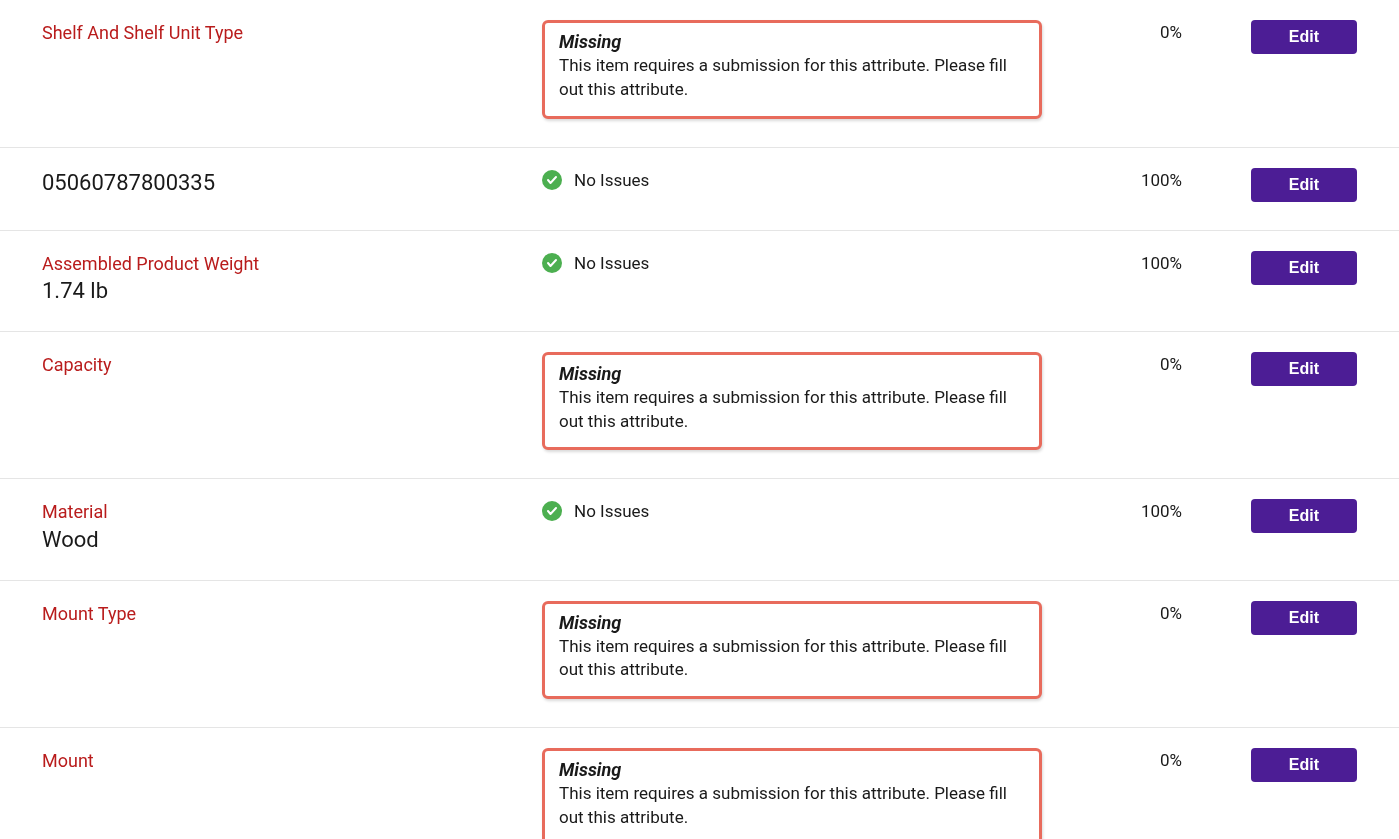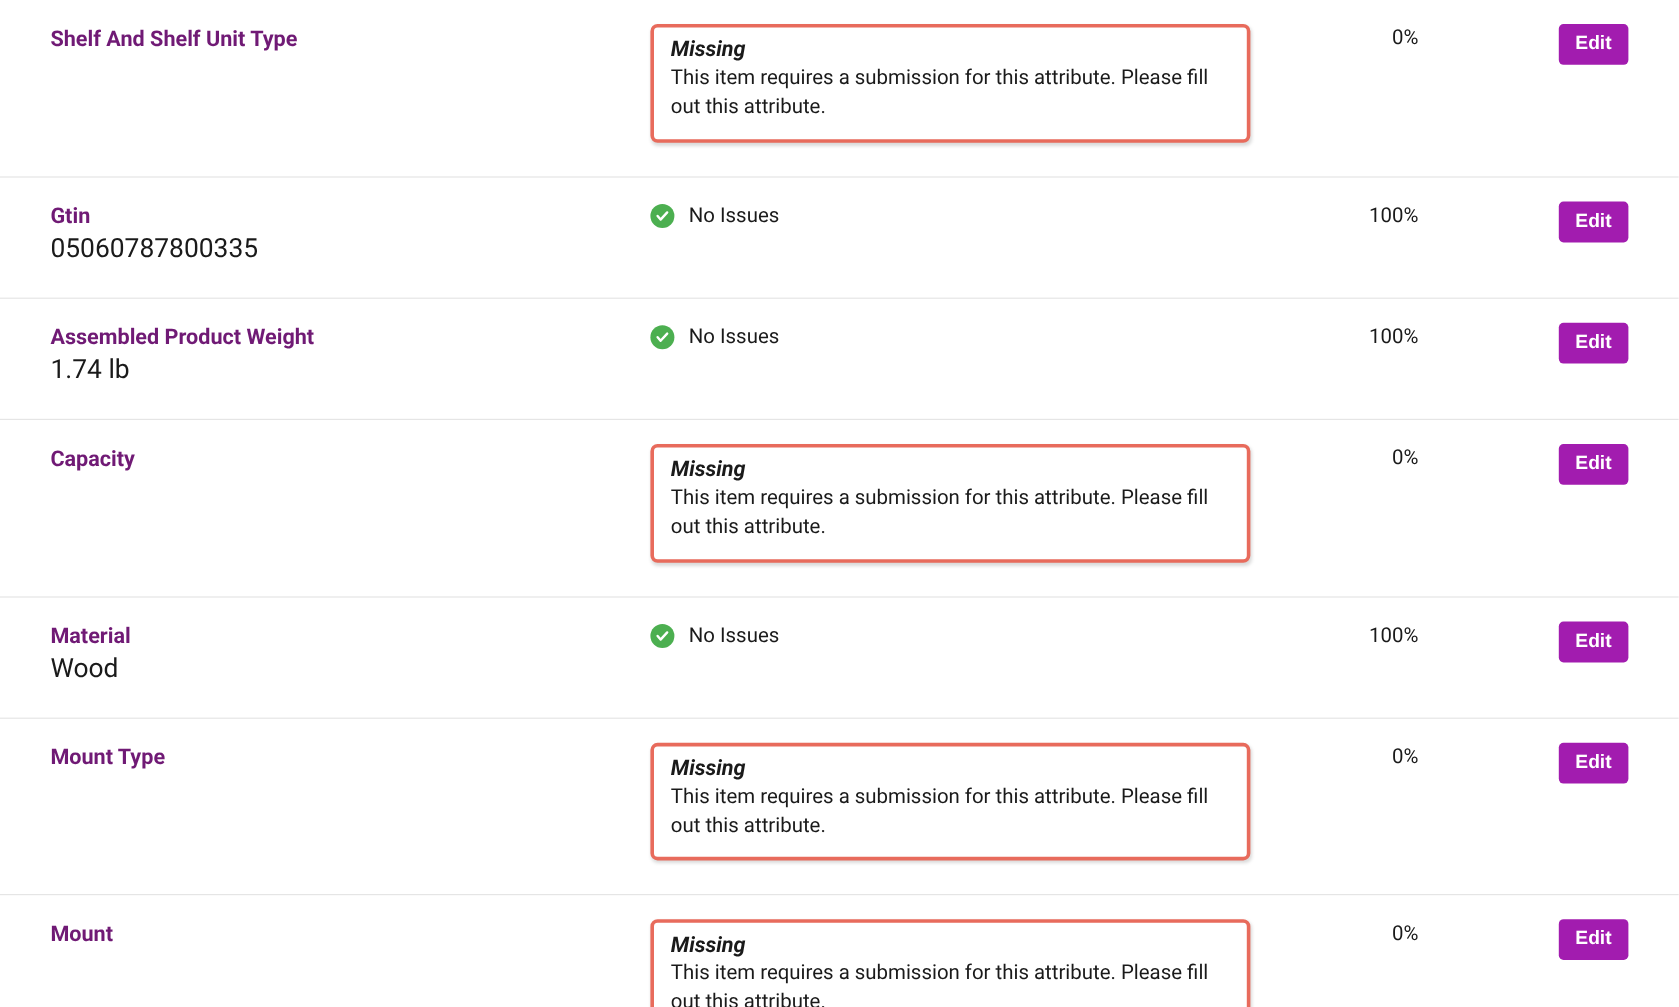--- a/index.html
+++ b/index.html
@@ -13,23 +13,23 @@
     display: flex;
     align-items: flex-start;
     padding: 20px 42px 28px 42px;
     border-bottom: 1px solid #e5e5e5;
   }
   .col-name {
     flex: 0 0 500px;
     padding-right: 20px;
   }
   .attr-name {
-    font-weight: 700;
+    font-weight: 400;
     font-size: 18px;
-    color: #701a75;
+    color: #b91c1c;
     line-height: 1.4;
   }
   .attr-value {
     font-weight: 400;
     font-size: 22px;
     color: #1a1a1a;
     margin-top: 2px;
   }
   .col-status {
     flex: 0 0 520px;
@@ -84,25 +84,25 @@
     padding-right: 20px;
     padding-top: 2px;
   }
   .col-action {
     flex: 1;
     display: flex;
     justify-content: flex-end;
     padding-top: 0;
   }
   .edit-btn {
-    background: #a21caf;
+    background: #4c1d95;
     color: #ffffff;
     border: none;
     border-radius: 4px;
-    padding: 8px 14px;
+    padding: 8px 38px;
     font-size: 16px;
     font-weight: 600;
     cursor: pointer;
   }
 </style>
 </head>
 <body>
 
 <div id="rows-container">
     <div class="attribute-row">
@@ -115,21 +115,20 @@
           <div class="missing-desc">This item requires a submission for this attribute. Please fill out this attribute.</div>
         </div>
       </div>
       <div class="col-percent">0%</div>
       <div class="col-action">
         <button class="edit-btn">Edit</button>
       </div>
     </div>
     <div class="attribute-row">
       <div class="col-name">
-        <div class="attr-name">Gtin</div>
         <div class="attr-value">05060787800335</div>
       </div>
       <div class="col-status">
         <div class="status-ok">
           <span class="check-icon">
             <svg viewBox="0 0 24 24" fill="none" stroke="white" stroke-width="4" stroke-linecap="round" stroke-linejoin="round">
               <polyline points="4,12 9,18 20,6"></polyline>
             </svg>
           </span>
           <span class="status-ok-text">No Issues</span>

